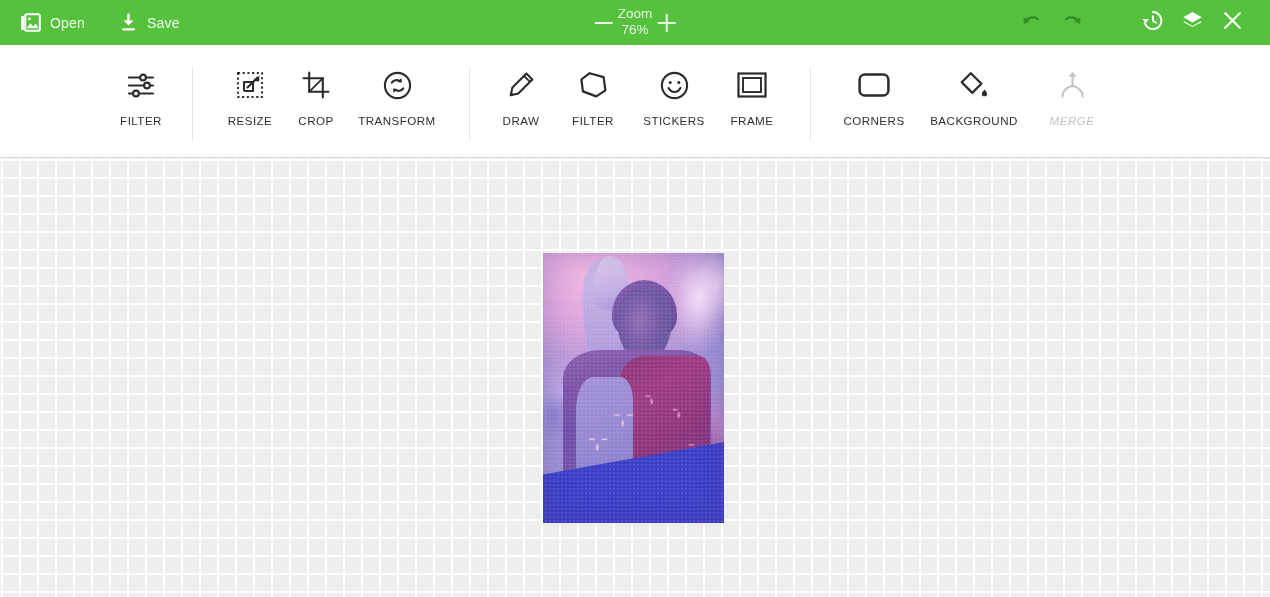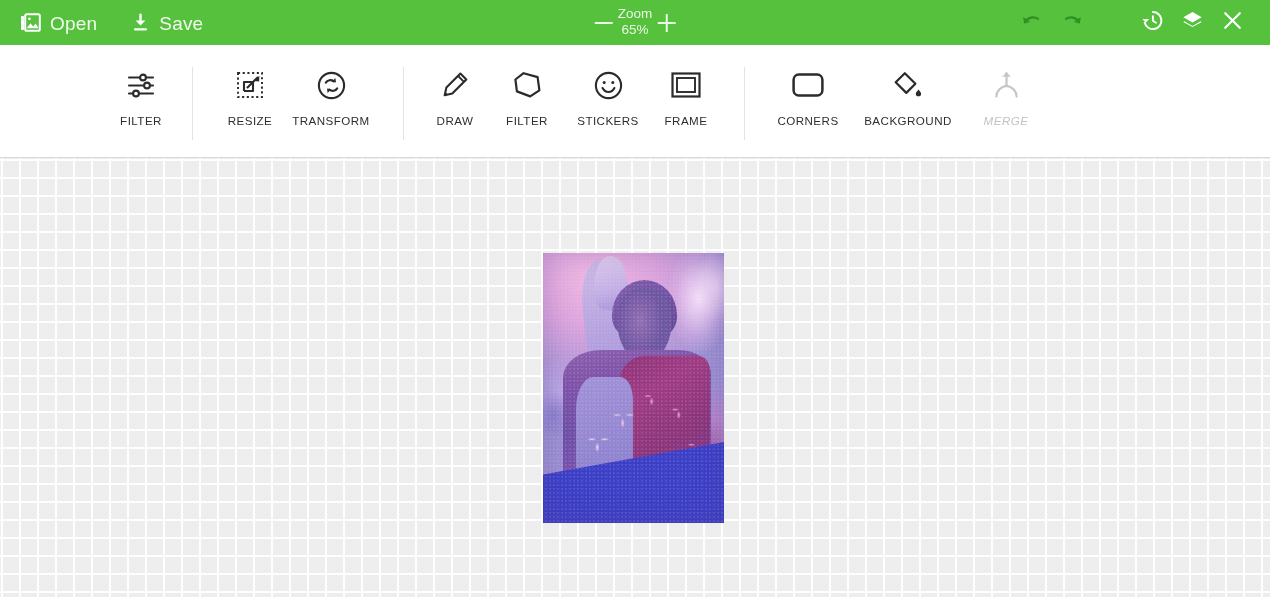--- a/index.html
+++ b/index.html
@@ -39,21 +39,21 @@
     padding-left: 20px;
     gap: 34px;
   }
 
   .file-btn {
     display: flex;
     align-items: center;
     gap: 9px;
     cursor: pointer;
     color: #f2fbef;
-    font-size: 19px;
+    font-size: 14px;
     letter-spacing: .2px;
     line-height: 1;
   }
   .file-btn svg { display: block; }
   .file-btn .lbl { position: relative; top: .5px; }
 
   
   .zoom-wrap {
     position: absolute;
     left: 50%;
@@ -364,21 +364,21 @@
         </span>
         <span class="lbl">Save</span>
       </div>
 
     </div>
 
     <div class="zoom-wrap">
       <div class="zoom-btn minus"></div>
       <div class="zoom-readout">
         <span class="z-lbl">Zoom</span>
-        <span class="z-val">65%</span>
+        <span class="z-val">76%</span>
       </div>
       <div class="zoom-btn plus"></div>
     </div>
 
     <div class="hdr-right">
 
       <div class="hdr-icon">
         <span>
           <svg width="22" height="18" viewBox="0 0 22 18" fill="none">
             <path d="M4 10.2C6.6 5.4 12.9 4 17 6.9" stroke="#2f8f23" stroke-width="2.3" stroke-linecap="round" fill="none"></path>
@@ -452,20 +452,30 @@
             <path d="M2 2h24v24H2z" stroke="#2b2b2b" stroke-width="1.9" stroke-dasharray="2.1 2.6" fill="none"></path>
             <path d="M8 20V11h9" stroke="#2b2b2b" stroke-width="2.1" fill="none" stroke-linejoin="round"></path>
             <path d="M8 20h9v-9" stroke="#2b2b2b" stroke-width="2.1" fill="none" stroke-linejoin="round"></path>
             <path d="M11.5 16.5L21.5 6.5" stroke="#2b2b2b" stroke-width="2.1" stroke-linecap="round"></path>
             <path d="M23.4 4.8l-.3 5.6-5.3-.3z" fill="#2b2b2b"></path>
           </svg>
         </span>
         <span class="cap">RESIZE</span>
       </div>
 
+      <div class="tool">
+        <span class="ico">
+          <svg width="28" height="28" viewBox="0 0 28 28" fill="none">
+            <path d="M7.2 1.5v19.3h19.3" stroke="#2b2b2b" stroke-width="2.1" stroke-linecap="round" fill="none"></path>
+            <path d="M1.5 7.2h19.3v19.3" stroke="#2b2b2b" stroke-width="2.1" stroke-linecap="round" fill="none"></path>
+            <path d="M21.2 6.8L6.9 21.1" stroke="#2b2b2b" stroke-width="1.7"></path>
+          </svg>
+        </span>
+        <span class="cap">CROP</span>
+      </div>
 
       <div class="tool" style="width:96px">
         <span class="ico">
           <svg width="29" height="29" viewBox="0 0 29 29" fill="none">
             <circle cx="14.5" cy="14.5" r="12.6" stroke="#2b2b2b" stroke-width="2.1" fill="none"></circle>
             <path d="M8.8 11.6c1.6-2.6 5.3-3.3 7.9-1.3" stroke="#2b2b2b" stroke-width="2.1" fill="none" stroke-linecap="round"></path>
             <path d="M20.2 17.4c-1.6 2.6-5.3 3.3-7.9 1.3" stroke="#2b2b2b" stroke-width="2.1" fill="none" stroke-linecap="round"></path>
             <path d="M18.4 7.1l.6 4.3-4.3-.6z" fill="#2b2b2b"></path>
             <path d="M10.6 21.9l-.6-4.3 4.3.6z" fill="#2b2b2b"></path>
           </svg>

